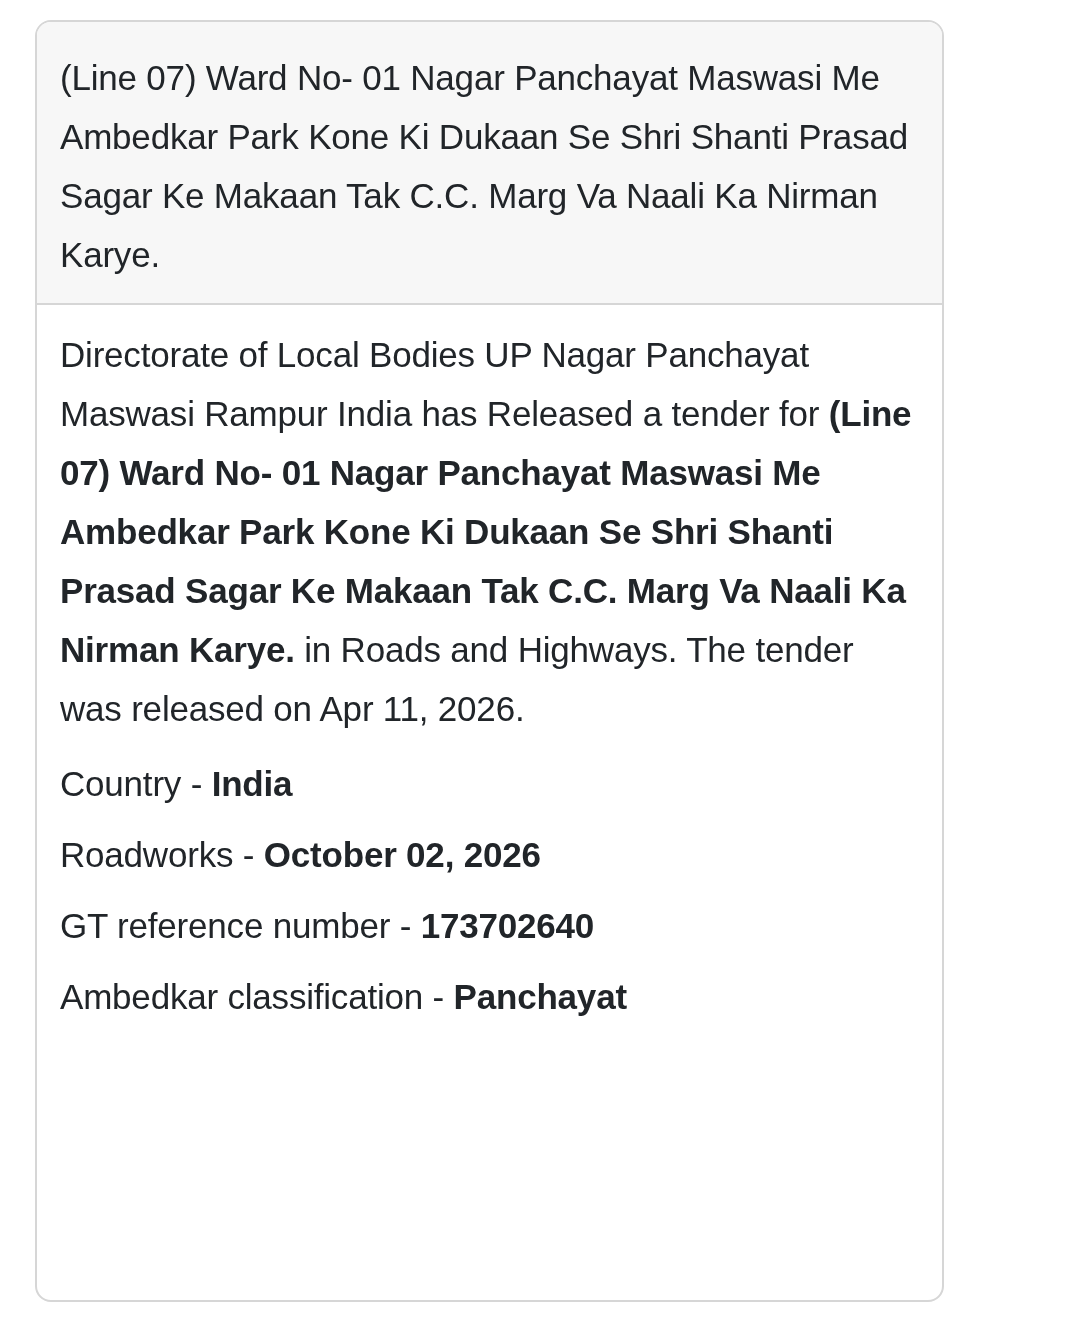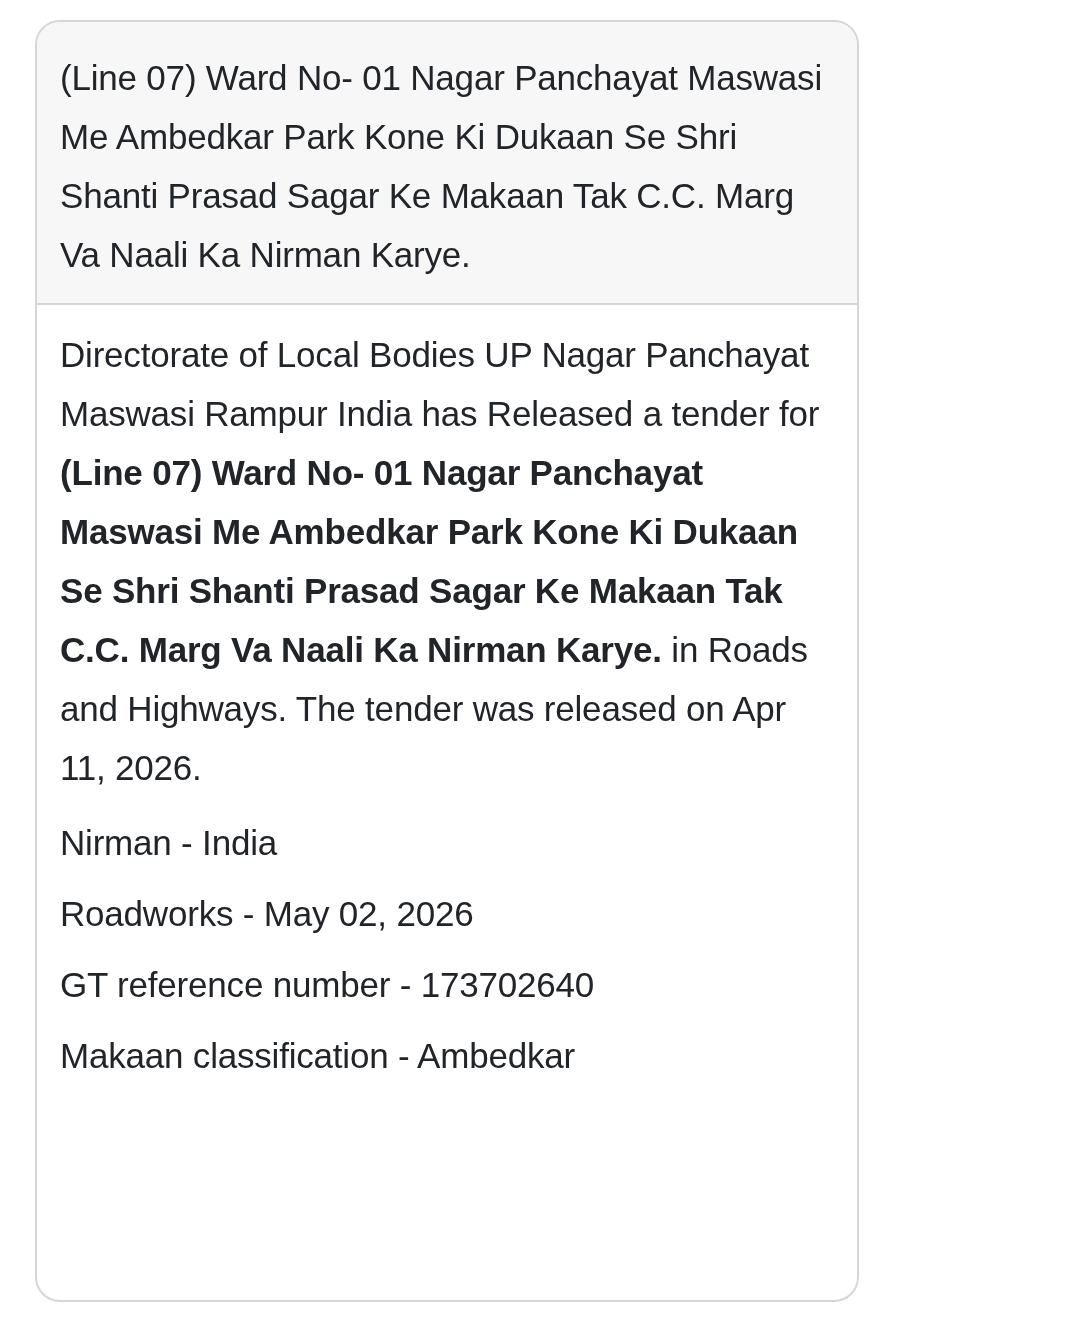--- a/index.html
+++ b/index.html
@@ -1,42 +1,42 @@
 <!DOCTYPE html>
 <html><head>
 <meta charset="utf-8">
 <style>
   html, body { margin: 0; padding: 0; background: #ffffff; }
   body { width: 1080px; height: 1331px; position: relative; font-family: "Liberation Sans", "DejaVu Sans", sans-serif; color: #212529; }
   .card {
-    position: absolute; left: 35px; top: 20px; width: 824px; height: 1282px;
-    border: 2px solid #d6d6d6; border-radius: 25px; overflow: hidden; background: #fff;
+    position: absolute; left: 35px; top: 20px; width: 909px; height: 1282px;
+    border: 2px solid #d6d6d6; border-radius: 16px; overflow: hidden; background: #fff;
     box-sizing: border-box;
   }
   .card-header {
     background: #f7f7f7; border-bottom: 2px solid #d6d6d6;
     padding: 26px 24px 0 23px; height: 283px; box-sizing: border-box;
     font-size: 35px; line-height: 59px; letter-spacing: -0.2px; color: #212529;
   }
   .card-body { padding: 20px 24px 0 23px; font-size: 35px; letter-spacing: -0.2px; color: #212529; }
   .desc { line-height: 59px; margin: 0 0 16px 0; font-weight: 500; }
   .desc b { font-weight: bold; }
   .field { margin: 0 0 12px 0; line-height: 59px; }
-  .field b { font-weight: normal; }
+  .field b { font-weight: bold; }
 </style>
 </head>
 <body>
 
 <div class="card">
   <div class="card-header">(Line 07) Ward No- 01 Nagar Panchayat Maswasi Me Ambedkar Park Kone Ki Dukaan Se Shri Shanti Prasad Sagar Ke Makaan Tak C.C. Marg Va Naali Ka Nirman Karye.</div>
   <div class="card-body">
     <p class="desc"><span>Directorate of Local Bodies UP Nagar Panchayat Maswasi Rampur India has Released a tender for </span><b>(Line 07) Ward No- 01 Nagar Panchayat Maswasi Me Ambedkar Park Kone Ki Dukaan Se Shri Shanti Prasad Sagar Ke Makaan Tak C.C. Marg Va Naali Ka Nirman Karye.</b><span> in Roads and Highways. The tender was released on Apr 11, 2026.</span></p>
 
-    <p class="field"><span>Nirman - </span><b>India</b></p>
+    <p class="field"><span>Country - </span><b>India</b></p>
 
 
-    <p class="field"><span>Roadworks - </span><b>May 02, 2026</b></p>
+    <p class="field"><span>Roadworks - </span><b>October 02, 2026</b></p>
 
     <p class="field"><span>GT reference number - </span><b>173702640</b></p>
 
-    <p class="field"><span>Makaan classification - </span><b>Ambedkar</b></p>
+    <p class="field"><span>Ambedkar classification - </span><b>Panchayat</b></p>
   </div>
 </div>
 
 </body></html>

